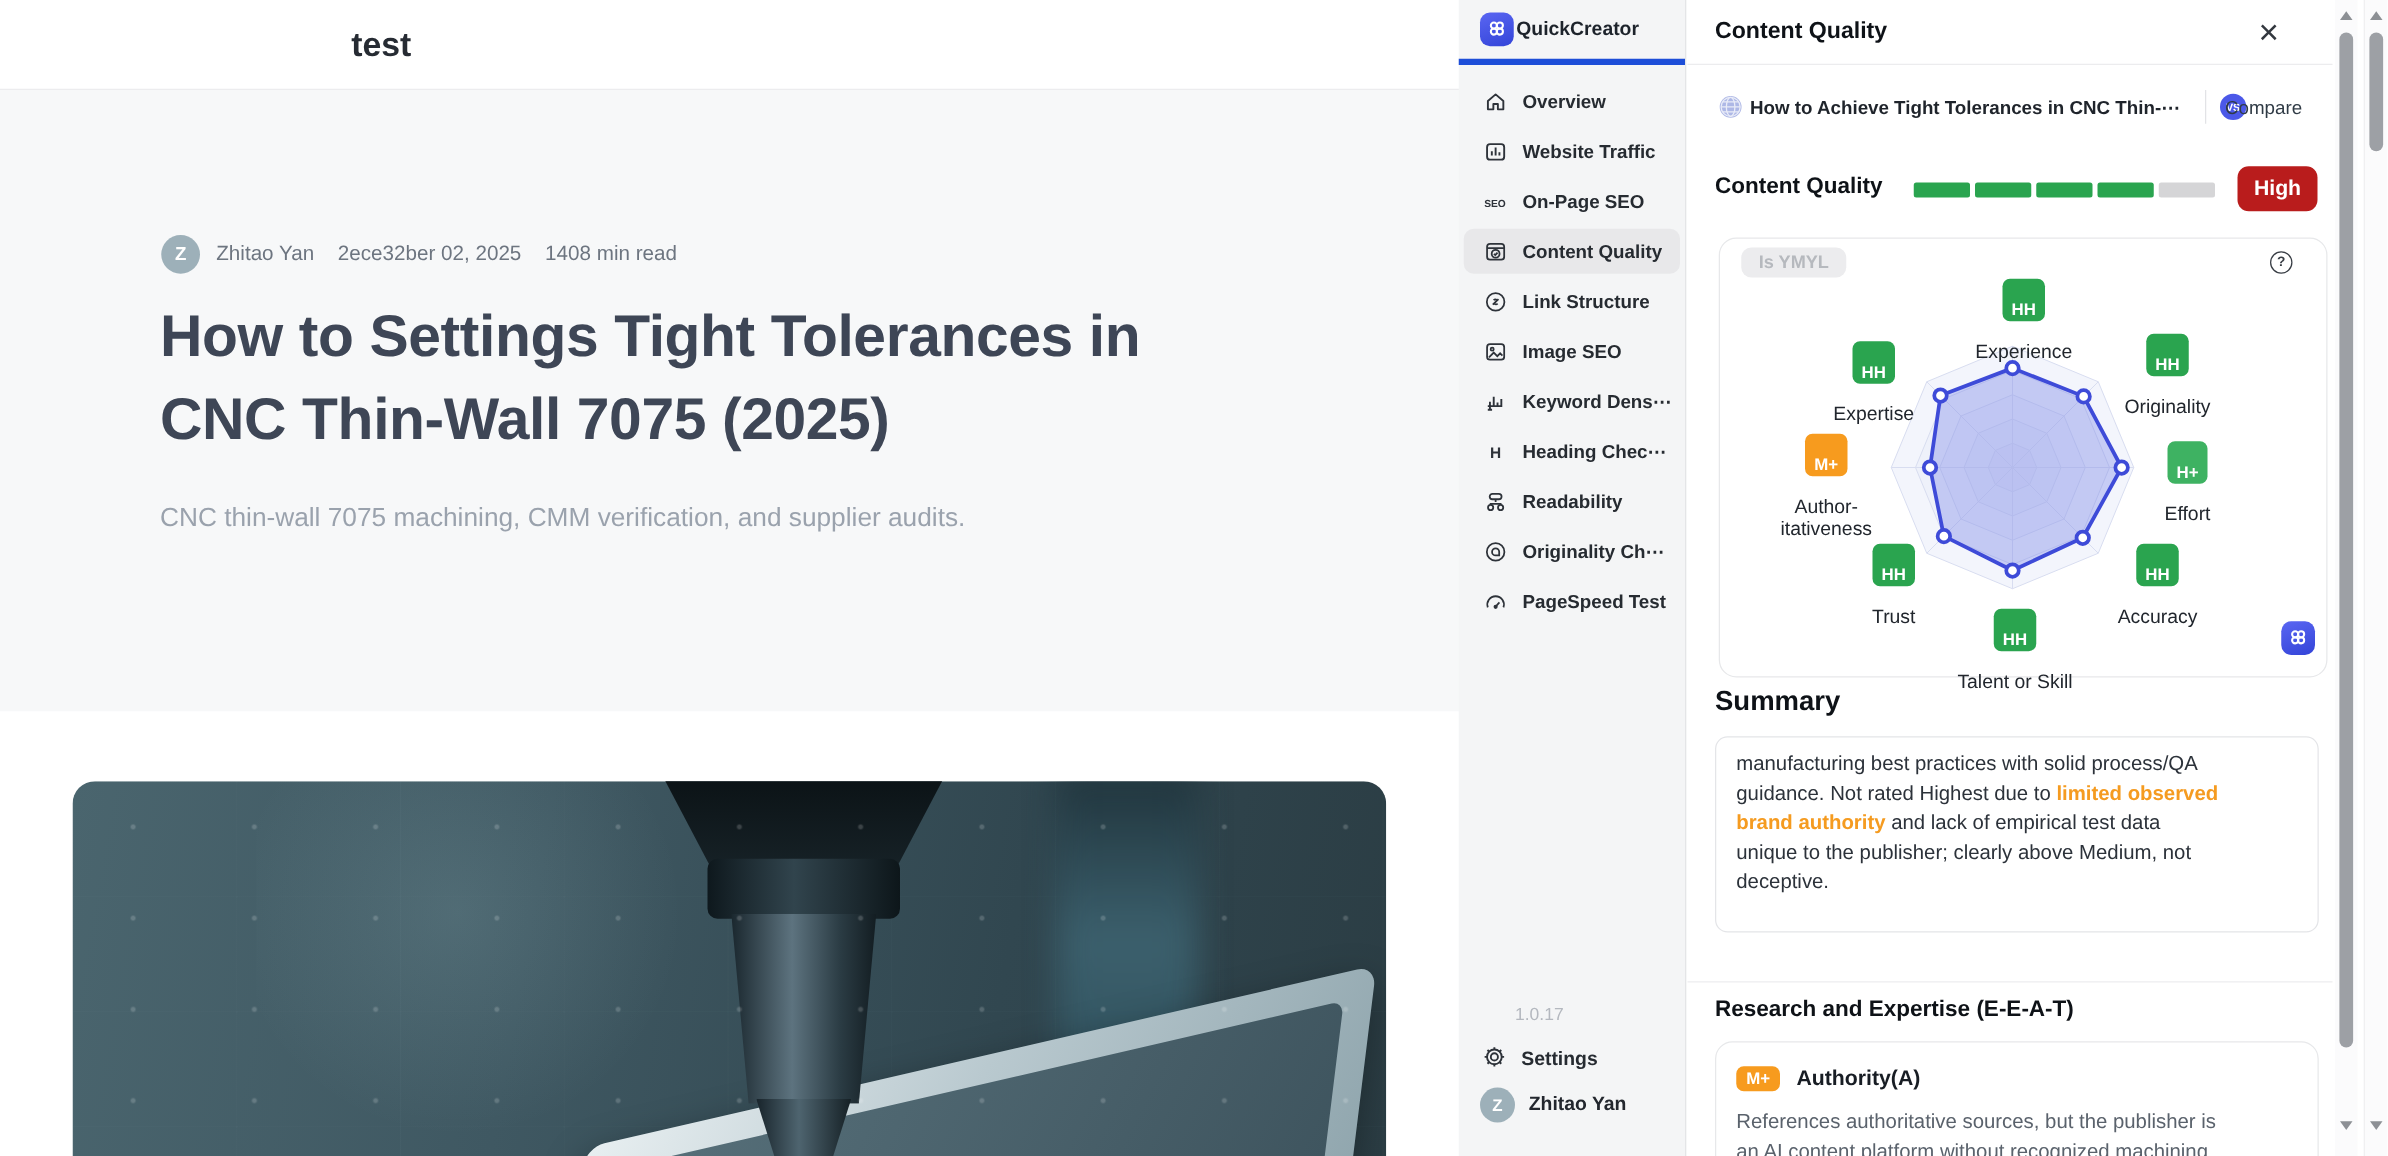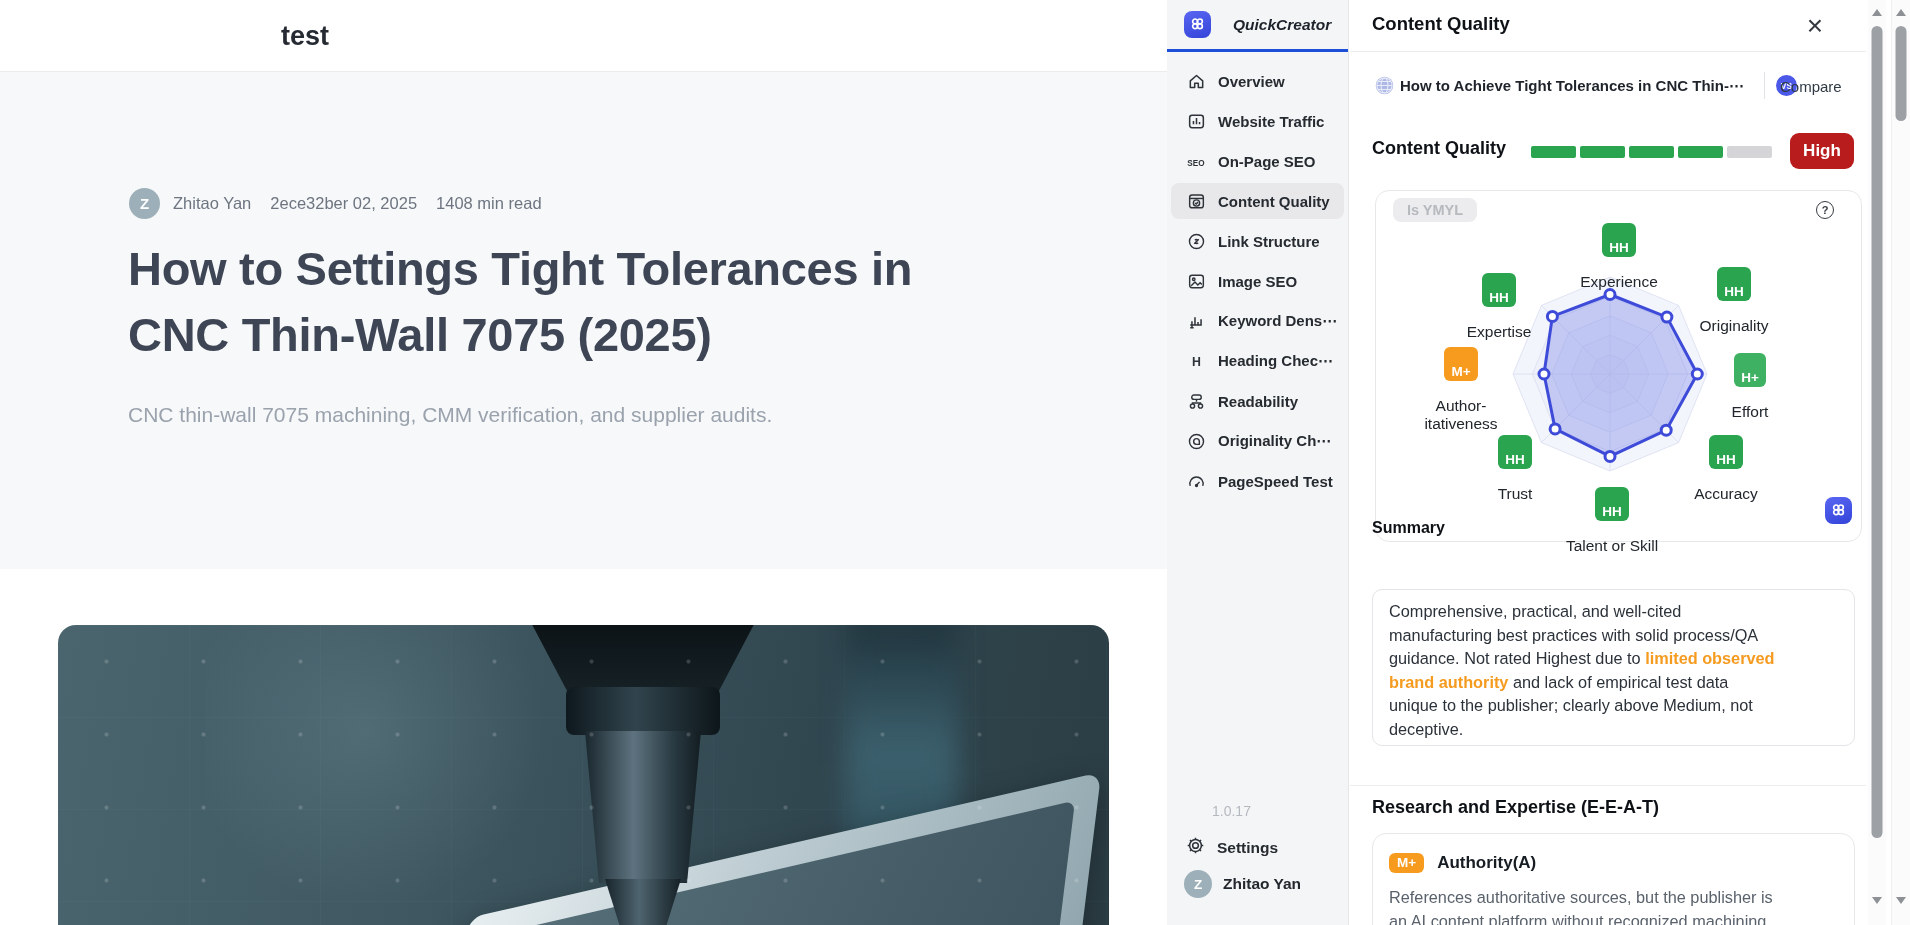--- a/index.html
+++ b/index.html
@@ -43,21 +43,21 @@
     background:linear-gradient(180deg,#1d3038,#3e6573 40%,#2a4a56); }
   .alu-box { position:absolute; left:388px; top:226px; width:650px; height:210px;
     transform:rotate(-13deg) skewX(-20deg); border-radius:16px;
     background:linear-gradient(115deg,#e8eff1,#b9c9cf 45%,#8ea4ac);
     box-shadow:0 10px 30px rgba(0,0,0,.35); }
   .alu-cavity { position:absolute; left:24px; right:24px; top:22px; bottom:18px; border-radius:10px;
     background:linear-gradient(115deg,#57707a,#3e545e); }
 
   
   .sidebar { position:absolute; left:1167px; top:0; width:182px; height:925px; background:#f4f5f6; border-right:1px solid #e4e5e7; }
-  .brand { height:52px; border-bottom:3px solid #1d4ed8; display:flex; align-items:center; padding-left:17px; gap:22px;font-style:italic; }
+  .brand { height:52px; border-bottom:5px solid #1d4ed8; display:flex; align-items:center; padding-left:17px; gap:2px; }
   .qc-logo { width:27px; height:27px; border-radius:8px; background:linear-gradient(160deg,#5a66f2,#3344d8);
     display:flex; align-items:center; justify-content:center; flex:0 0 auto; }
   .qc-logo svg { width:19px; height:19px; }
   .brand-name { font-size:15.5px; font-weight:600; color:#1d232b; }
   .nav { padding-top:9px; }
   .nav-item { height:40px; display:flex; align-items:center; padding-left:19px; gap:12px; cursor:pointer; position:relative; }
   .nav-item .nicon { width:20px; height:20px; display:flex; align-items:center; justify-content:center; position:relative; z-index:1; }
   .nav-item .nlabel { font-size:15px; font-weight:600; color:#262b31; position:relative; z-index:1; white-space:nowrap; }
   .nav-item.selected::before { content:''; position:absolute; left:4px; right:4px; top:2px; bottom:2px; background:#e8e8ea; border-radius:8px; }
   .sb-version { position:absolute; left:45px; top:803px; font-size:14px; color:#b4b8bf; }
@@ -85,21 +85,21 @@
   .radar-card { position:absolute; left:25px; top:190px; width:487px; height:352px; border:1px solid #e7e8ea; border-radius:14px; background:#fff; }
   .ymyl { position:absolute; left:17px; top:7px; padding:4px 14px; background:#ececee; border-radius:8px; font-size:14.5px; font-weight:bold; color:#b6b9be; }
   .help { position:absolute; left:440px; top:10px; width:18px; height:18px; border:1.6px solid #383d44; border-radius:50%; font-size:11px; font-weight:bold; color:#383d44; display:flex; align-items:center; justify-content:center; cursor:pointer; }
   .radar-svg { position:absolute; left:0; top:0; }
   .axis-label { position:absolute; width:140px; text-align:center; transform:translateX(-50%); }
   .axis-badge { display:inline-block; padding:17px 7px 2px; border-radius:6px; color:#fff; font-size:13.5px; font-weight:bold; margin-bottom:16px; }
   .axis-name { font-size:15.5px; color:#21262d; line-height:17.5px; }
   .mini-logo { position:absolute; left:449px; top:306px; }
   .mini-logo .qc-logo { width:27px; height:27px; }
 
-  .summary-heading { position:absolute; left:22px; top:519px; font-size:16px; font-weight:bold; color:#0e1217; }
+  .summary-heading { position:absolute; left:22px; top:548px; font-size:22px; font-weight:bold; color:#0e1217; }
   .summary-box { position:absolute; left:22px; top:589px; width:483px; height:157px; border:1px solid #e4e5e8; border-radius:10px; padding:10px 16px; font-size:16.3px; line-height:23.6px; color:#2c323a; overflow:hidden; }
   .hl { color:#f59b20; font-weight:bold; }
   .sect-divider { position:absolute; left:0; top:785px; width:516px; height:1px; background:#ededef; }
   .research-heading { position:absolute; left:22px; top:797px; font-size:18px; font-weight:bold; color:#0e1217; }
   .research-card { position:absolute; left:22px; top:833px; width:483px; height:140px; border:1px solid #e7e8ea; border-radius:14px; padding:19px 16px 0; background:#fff; }
   .research-head { display:flex; align-items:center; gap:13px; }
   .m-badge { display:inline-block; background:#f79b1e; border-radius:6px; padding:2px 8px 3px; color:#fff; font-size:13.5px; font-weight:bold; }
   .research-title { font-size:17px; font-weight:bold; color:#181d24; }
   .research-text { margin-top:12px; font-size:16.3px; line-height:24.3px; color:#5a626c; }
   .tline { display:block; }
@@ -383,21 +383,20 @@
       <div class="axis-label" style="left: 374px; top: 162px;"><span class="axis-badge" style="background: rgb(62, 178, 98);">H+</span><div class="axis-name">Effort</div></div>
       <div class="axis-label" style="left: 350px; top: 244px;"><span class="axis-badge" style="background: rgb(42, 164, 79);">HH</span><div class="axis-name">Accuracy</div></div>
       <div class="axis-label" style="left: 236px; top: 296px;"><span class="axis-badge" style="background: rgb(42, 164, 79);">HH</span><div class="axis-name">Talent or Skill</div></div>
       <div class="axis-label" style="left: 139px; top: 244px;"><span class="axis-badge" style="background: rgb(42, 164, 79);">HH</span><div class="axis-name">Trust</div></div>
       <div class="axis-label" style="left: 85px; top: 156px;"><span class="axis-badge" style="background: rgb(247, 155, 30);">M+</span><div class="axis-name">Author-</div><div class="axis-name">itativeness</div></div>
       <div class="axis-label" style="left: 123px; top: 82px;"><span class="axis-badge" style="background: rgb(42, 164, 79);">HH</span><div class="axis-name">Expertise</div></div>
     </div>
 
   <div class="summary-heading">Summary</div>
   <div class="summary-box">
-      <div class="tline"><span>Comprehensive, practical, and well-cited</span></div>
       <div class="tline"><span>manufacturing best practices with solid process/QA</span></div>
       <div class="tline"><span>guidance. Not rated Highest due to </span><span class="hl">limited observed</span></div>
       <div class="tline"><span class="hl">brand authority</span><span> and lack of empirical test data</span></div>
       <div class="tline"><span>unique to the publisher; clearly above Medium, not</span></div>
       <div class="tline"><span>deceptive.</span></div>
     </div>
 
   <div class="sect-divider"></div>
   <div class="research-heading">Research and Expertise (E-E-A-T)</div>
   <div class="research-card">

